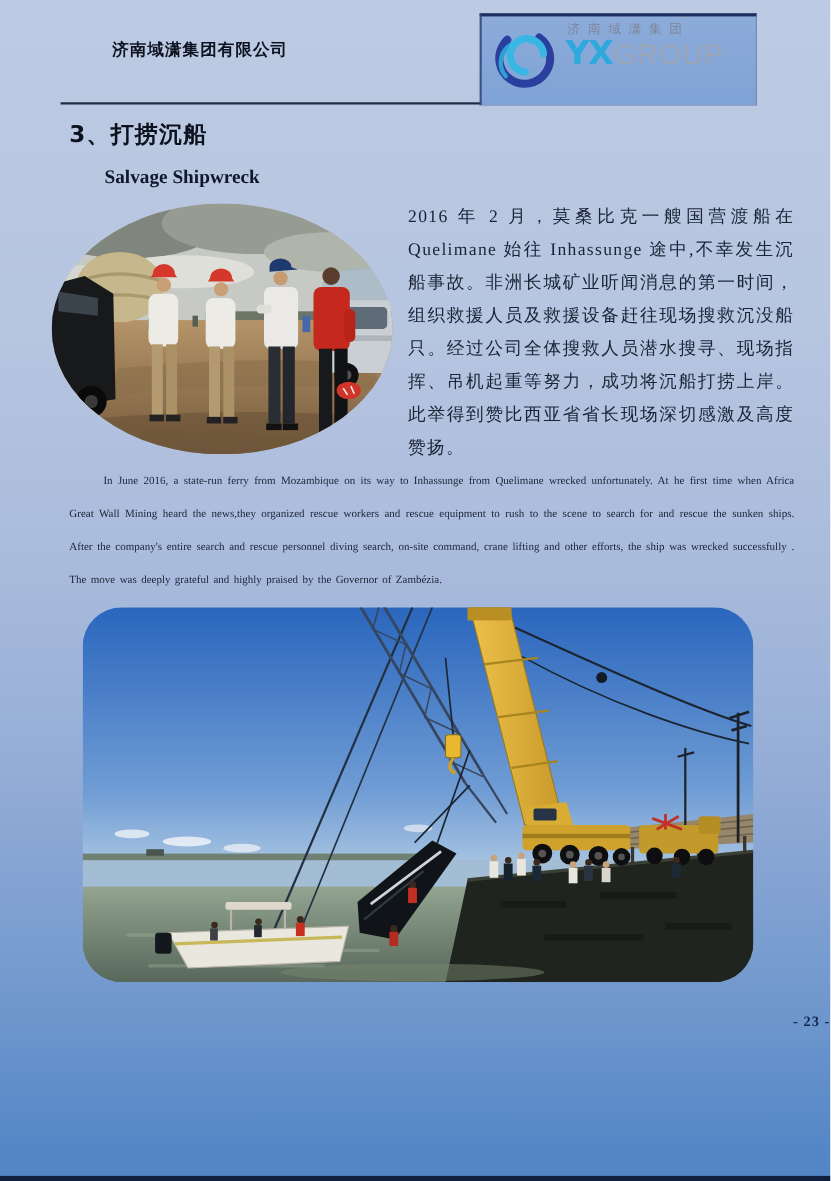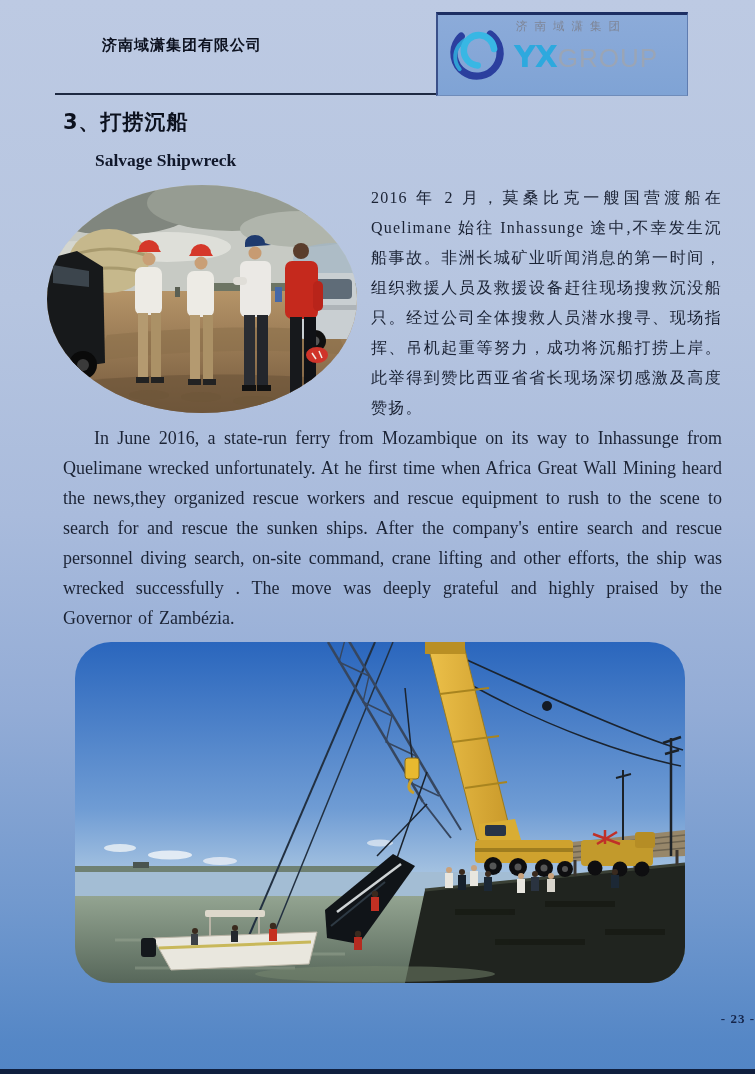--- a/index.html
+++ b/index.html
@@ -22,38 +22,38 @@
   .logo-box{
     position:absolute; right:67px; top:12px; width:252px; height:84px;
     background:linear-gradient(180deg,#8cabd9 0%,#7fa3d5 100%);
     border-top:3px solid #1d2f63; border-left:2px solid #3a5089;
     border-right:1px solid #5f7cb0; border-bottom:1px solid #6f8cba;
     display:flex; align-items:flex-start; padding:2px 4px 2px 6px;
   }
   .logo-text{ flex:1; padding-left:4px; }
   .logo-cn{ font-family:"DejaVu Sans","Liberation Sans",sans-serif; font-size:11.5px; color:#7e8596;
             letter-spacing:7px; white-space:nowrap; margin:2px 0 3px 2px; }
-  .logo-row{ white-space:nowrap; line-height:40px; }
+  .logo-row{ white-space:nowrap; line-height:24px; }
   .logo-yx{ font-family:"DejaVu Sans","Liberation Sans",sans-serif; font-size:30px; font-weight:bold;
             color:#2da9de; letter-spacing:-1px; }
   .logo-group{ font-family:"Liberation Sans","DejaVu Sans",sans-serif; font-size:26px; font-weight:normal;
                color:#9aa5b6; letter-spacing:1px; margin-left:1px; }
   
   .sec-cn{ margin:14px 0 0 63px; font-family:"DejaVu Sans","Liberation Sans",sans-serif;
            font-size:21px; font-weight:bold; color:#0c111e; line-height:24px; letter-spacing:1px; }
   .sec-en{ margin:14px 0 0 95px; font-size:17.5px; font-weight:bold; color:#10172a; line-height:24px; }
   
   .content{ margin-top:11px; padding:0 33px 0 63px; text-align:justify; }
   .oval-photo{
     float:left; width:310px; height:228px; margin:2px 14px 10px -16px;
     border-radius:50%; overflow:hidden;
   }
   .oval-photo svg{ display:block; }
   p.cn{ font-size:16px; line-height:30px; letter-spacing:1.2px; color:#1b2335; }
-  p.en{ font-size:18px; line-height:30px; color:#1b2335; text-indent:31px; word-spacing:1.5px; }
+  p.en{ font-size:10px; line-height:30px; color:#1b2335; text-indent:31px; word-spacing:1.5px; }
   
   .main-photo{ width:610px; height:341px; margin:9px 0 0 75px; border-radius:36px; overflow:hidden; }
   .main-photo svg{ display:block; }
   
   .page-num{ margin-top:28px; text-align:right; font-size:13px; font-weight:bold;
              color:#15254a; letter-spacing:1px; }
   .bottom-bar{ position:absolute; left:0; right:0; bottom:0; height:5px; background:#101f3e; }
 </style>
 </head>
 <body>

